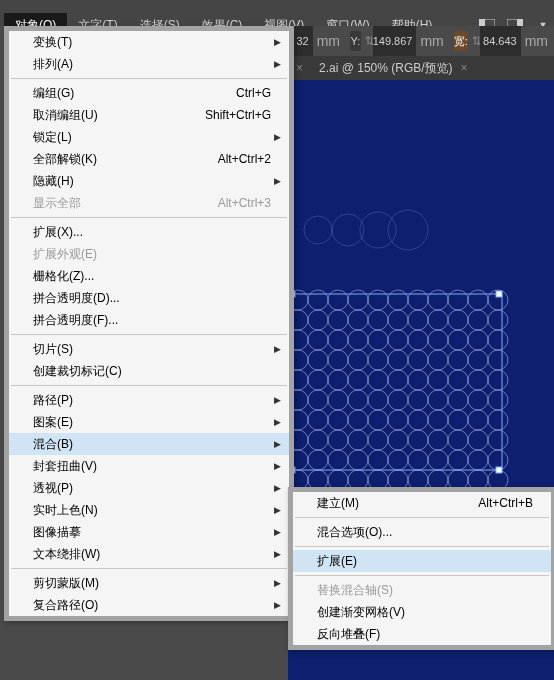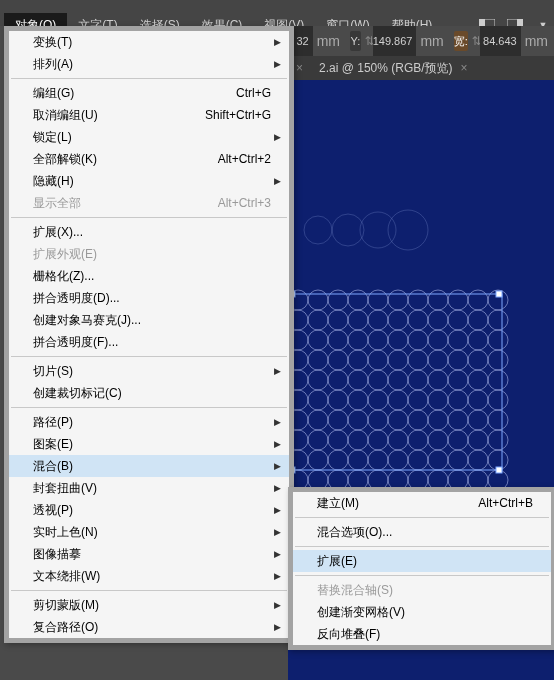--- a/index.html
+++ b/index.html
@@ -350,23 +350,20 @@
     <div class="row disabled">
       <span>扩展外观(E)</span>
     </div>
     <div class="row">
       <span>栅格化(Z)...</span>
     </div>
     <div class="row">
       <span>拼合透明度(D)...</span>
     </div>
     <div class="row">
-      <span>创建对象马赛克(J)...</span>
-    </div>
-    <div class="row">
       <span>拼合透明度(F)...</span>
     </div>
     <div class="sep"></div>
     <div class="row">
       <span>切片(S)</span>
       <span class="arrow">▶</span>
     </div>
     <div class="row">
       <span>创建裁切标记(C)</span>
     </div>

